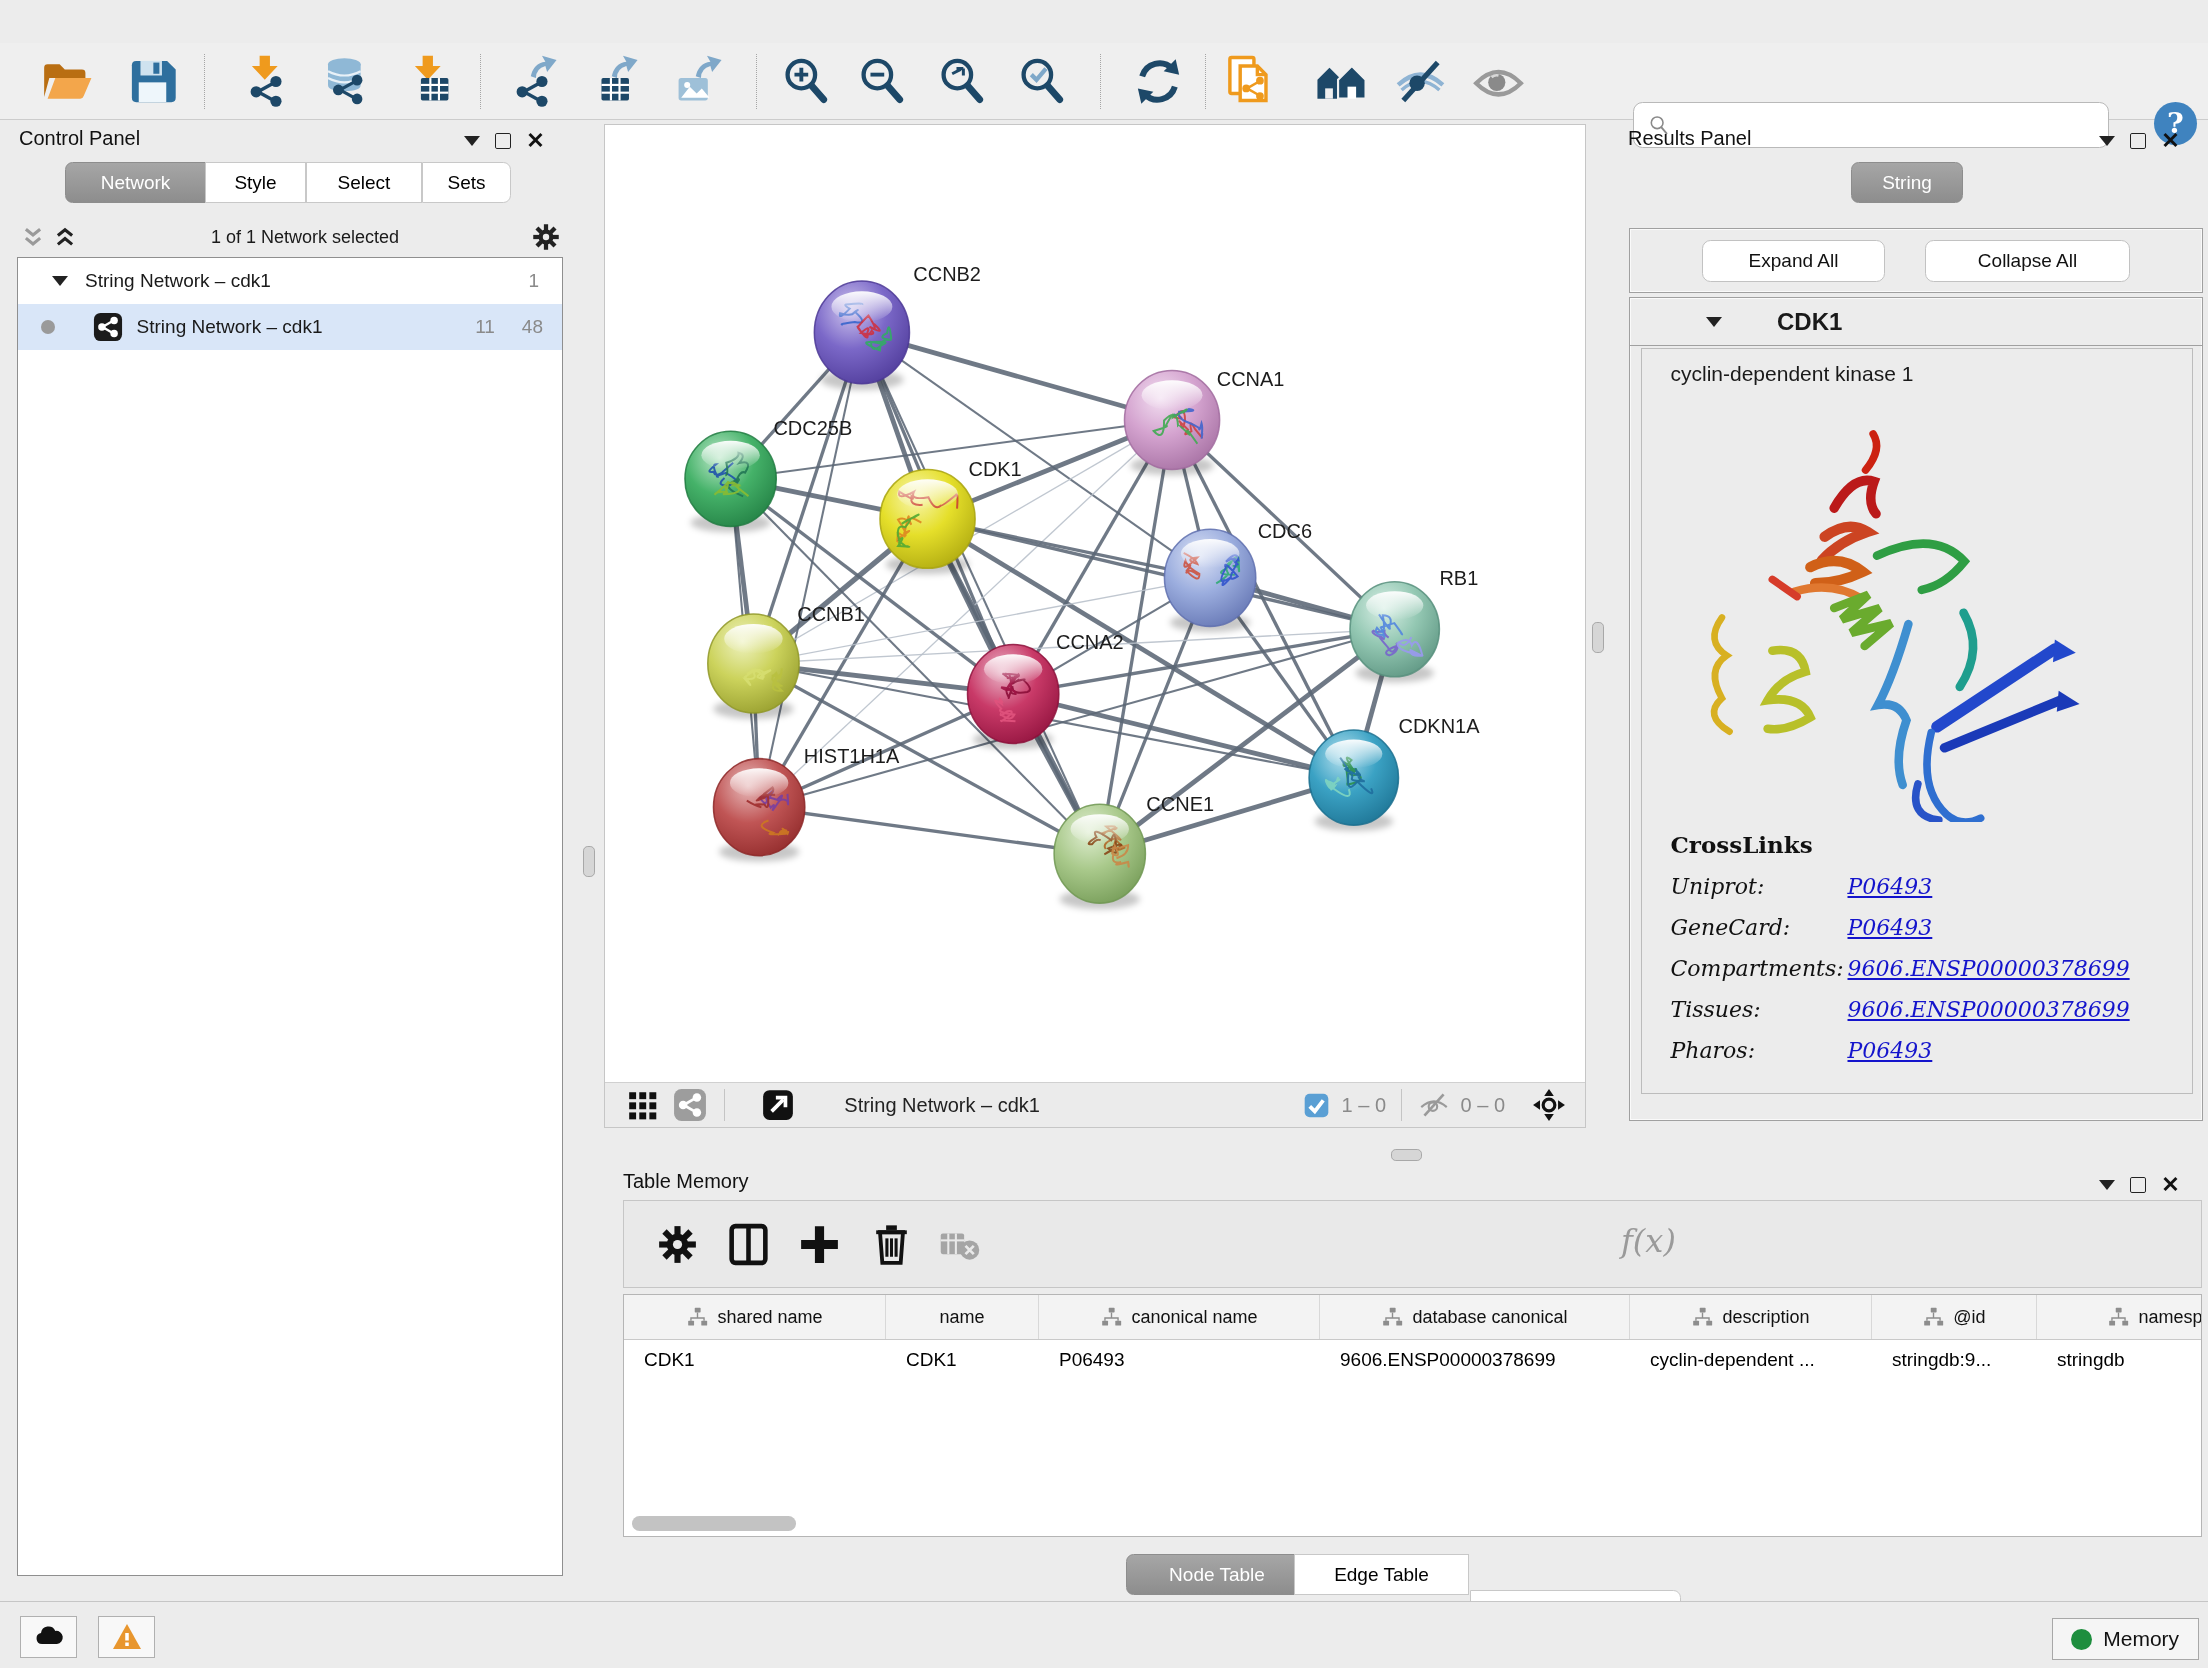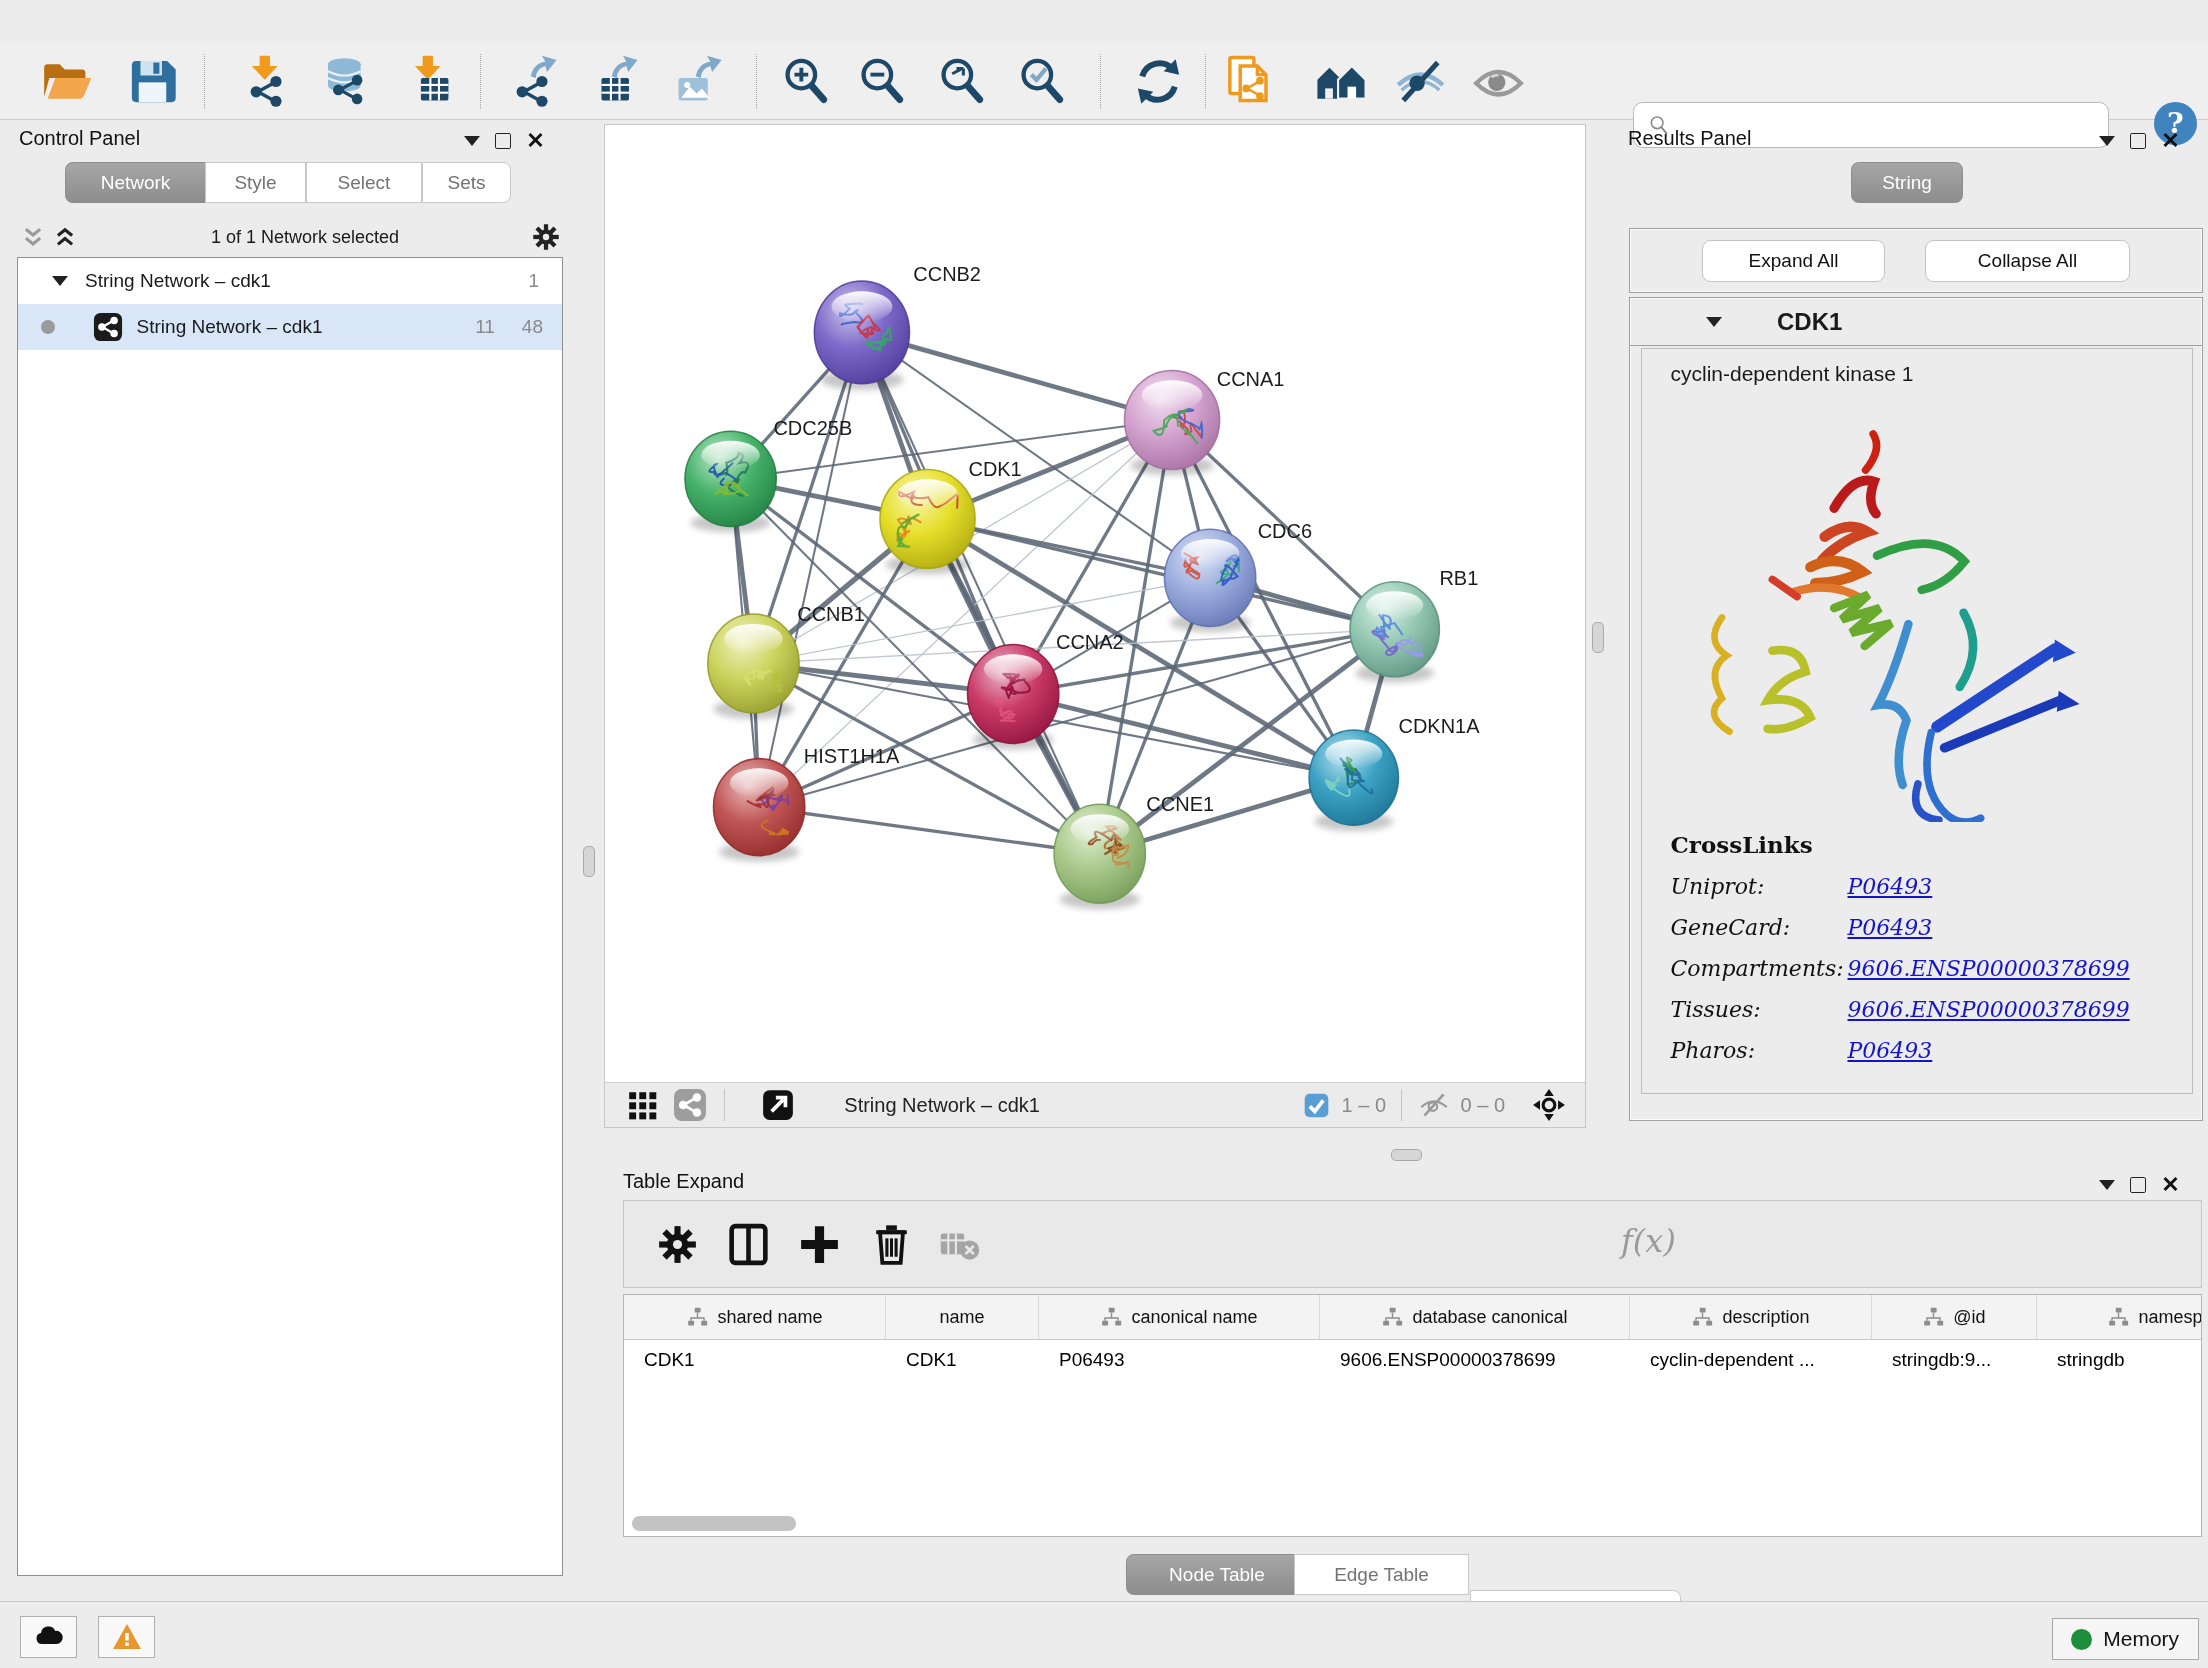--- a/index.html
+++ b/index.html
@@ -25,21 +25,21 @@
     font-family:"Liberation Sans",sans-serif;background:transparent;}
   .helpbtn{position:absolute;left:2150px;top:55px;width:51px;height:51px;}
   
   .panel-title{position:absolute;font-size:20px;color:#111;}
   .panel-ctl{position:absolute;display:flex;gap:15px;align-items:center;}
   .pc-tri{width:0;height:0;border-left:8.6px solid transparent;border-right:8.6px solid transparent;
     border-top:10.5px solid #222;}
   .pc-sq{width:14.3px;height:14.3px;border:1.9px solid #222;border-radius:1.9px;}
   .pc-x{font-size:22px;font-weight:bold;color:#111;line-height:14.3px;}
   .tab{position:absolute;height:41px;background:#fff;border:1px solid #c8c8c8;
-    box-sizing:border-box;text-align:center;font-size:19px;line-height:39px;color:#737373;}
+    box-sizing:border-box;text-align:center;font-size:19px;line-height:39px;color:#000000;}
   .tab.first{border-radius:7.6px 0 0 7.6px;}
   .tab.last{border-radius:0 7.6px 7.6px 0;}
   .tab.only{border-radius:7.6px;}
   .tab.active{background:linear-gradient(#a6a6a6,#8d8d8d);color:#fff;border-color:#8d8d8d;}
   
   .net-selector{position:absolute;left:17px;top:217px;width:546px;height:40px;
     display:flex;align-items:center;font-size:18px;}
   .net-selector .spacer{flex:1;}
   .sicon{width:32px;height:28.5px;}
   .sicon svg{width:100%;height:100%;}
@@ -737,21 +737,21 @@
             <div class="cl-row">
               <span class="cl-label">Pharos:</span>
               <span class="cl-link">P06493</span>
             </div>
           </div>
       </div>
     </div>
   </div>
 
   <div>
-    <div class="panel-title" style="left:623px;top:1170px">Table Expand</div>
+    <div class="panel-title" style="left:623px;top:1170px">Table Memory</div>
     <div class="panel-ctl" style="left:2099px;top:1177px">
       <div class="pc-tri"></div>
       <div class="pc-sq"></div>
       <div class="pc-x">✕</div>
     </div>
 
     <div class="tbl-toolbar">
       <span class="tt-icon" style="left:28.5px"><svg viewBox="0 0 64 64">
             <g stroke="#111" stroke-width="8">
               <line x1="32" y1="8" x2="32" y2="20"></line>

